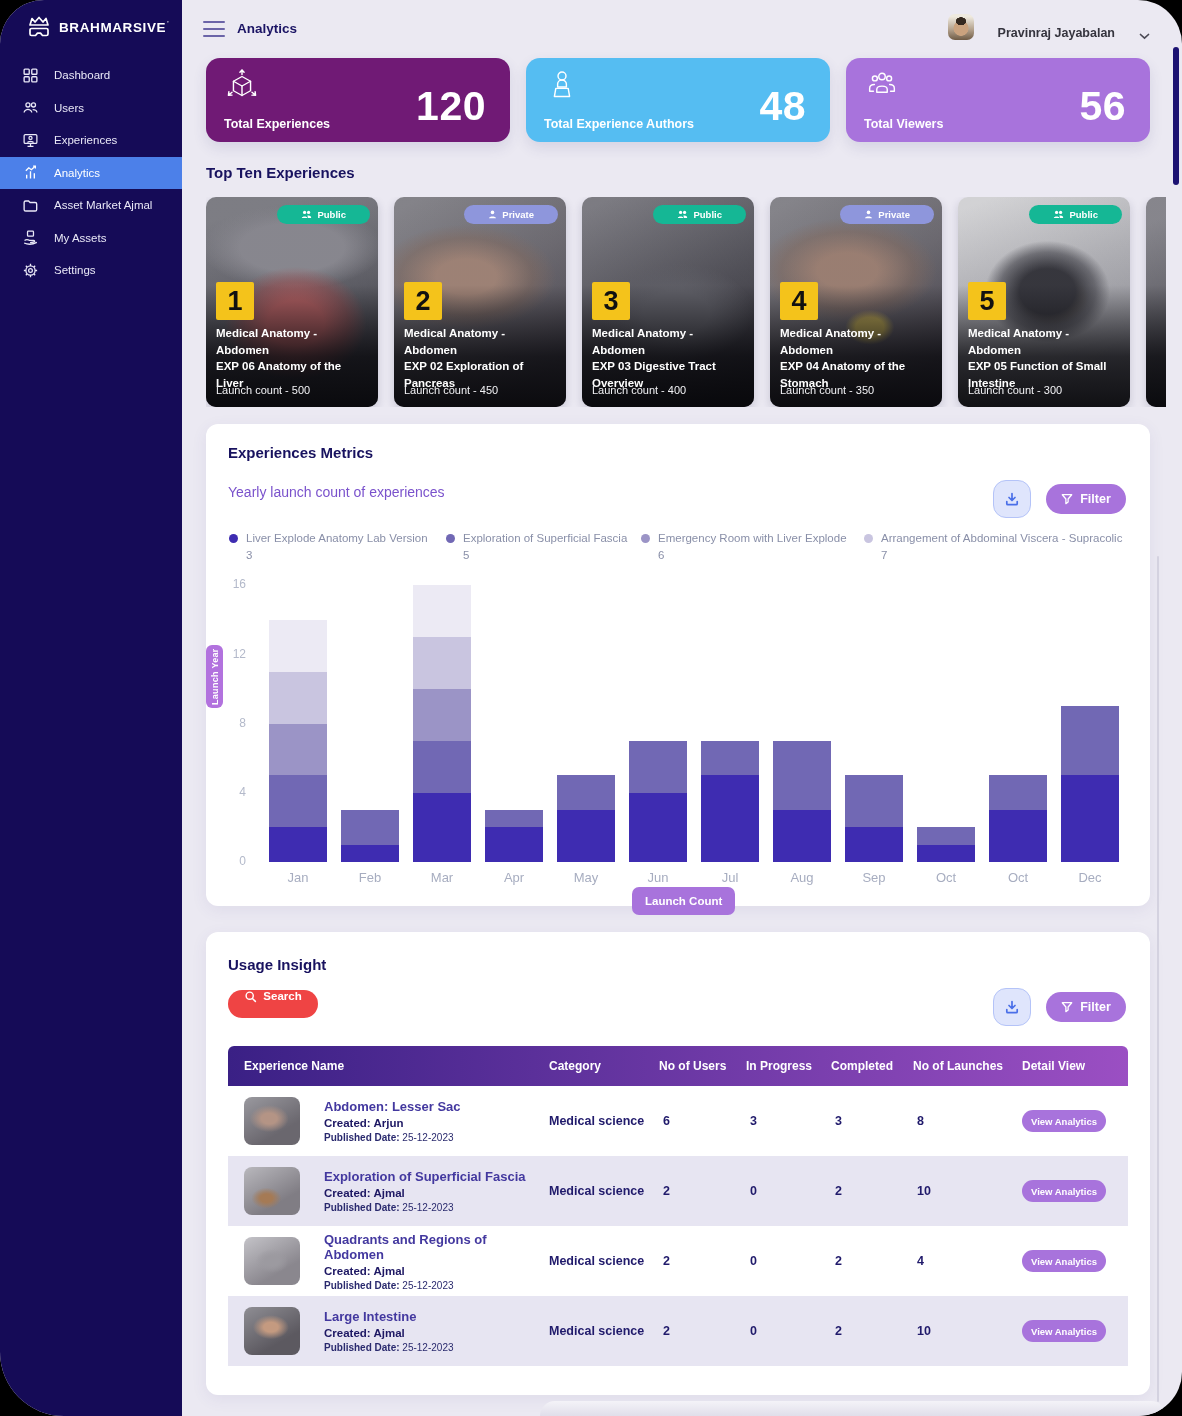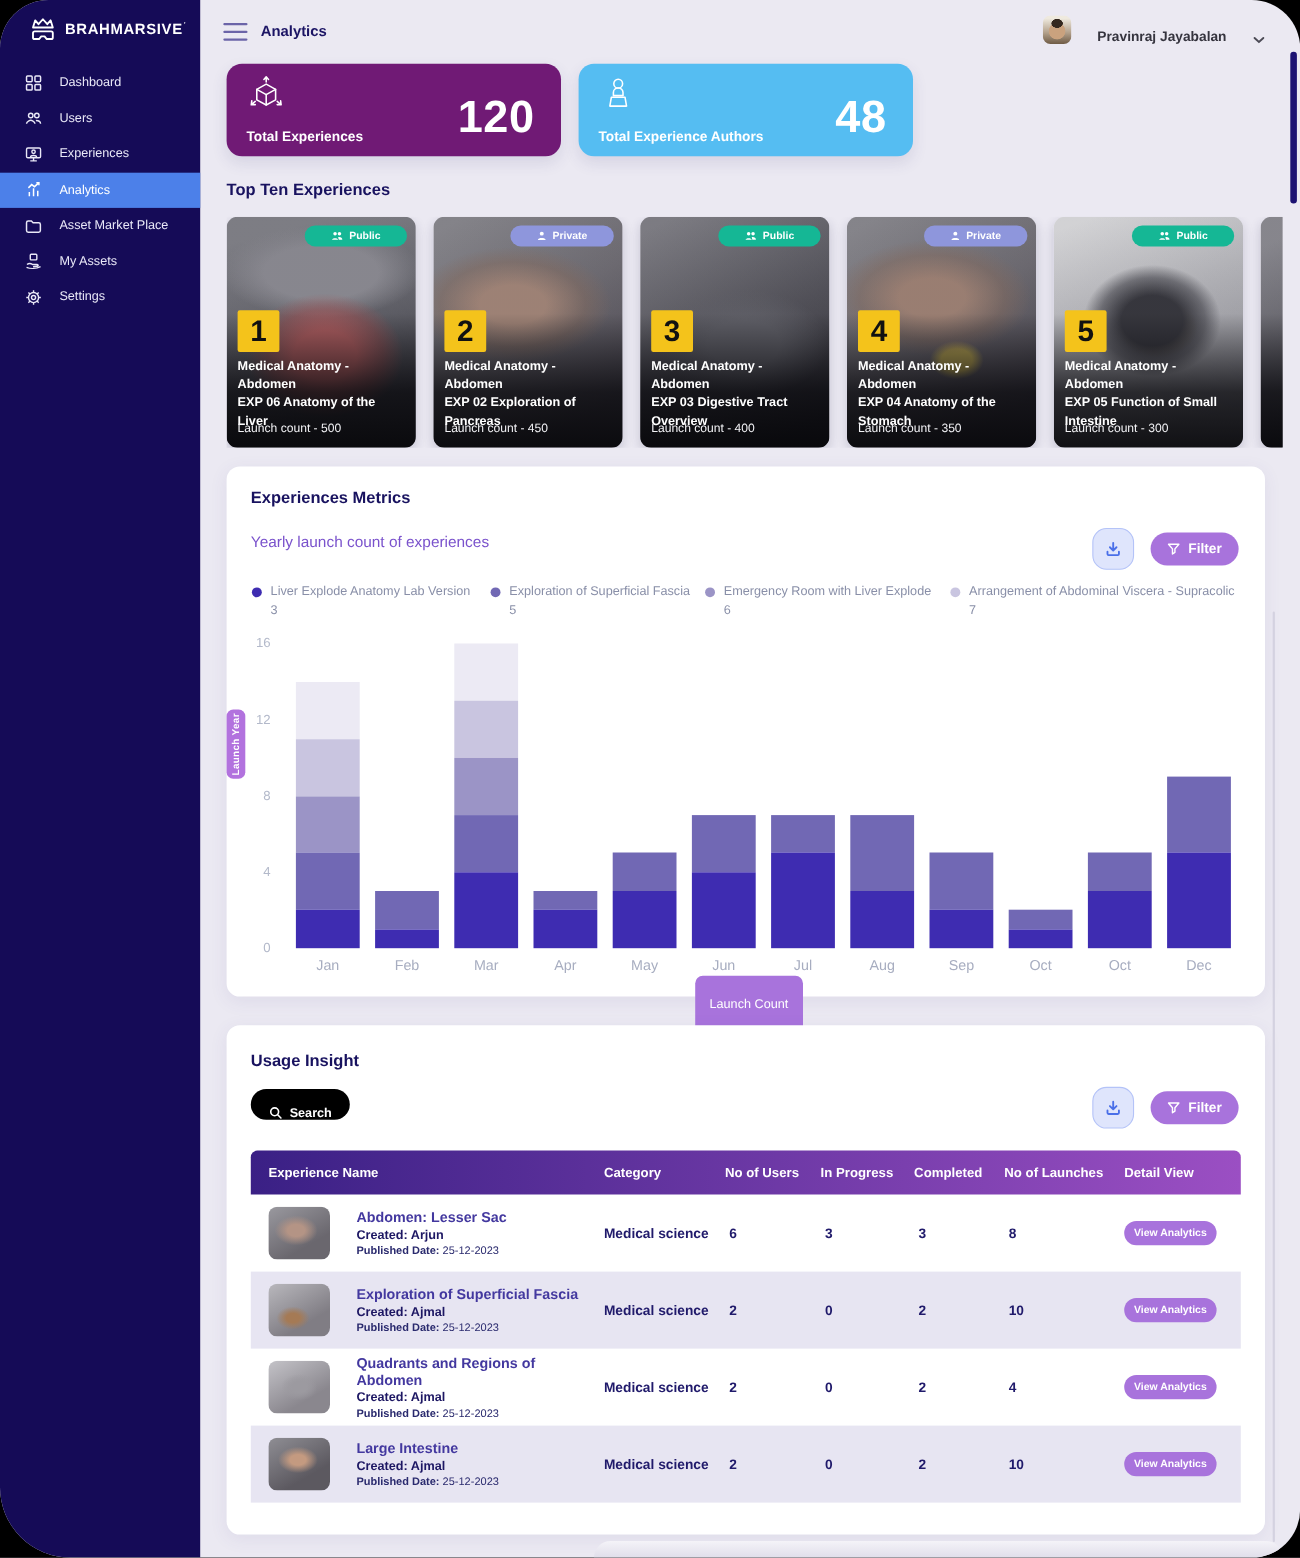--- a/index.html
+++ b/index.html
@@ -79,24 +79,24 @@
   .legend-name { font-size:11.5px; color:#898fa8; white-space:nowrap; line-height:15px; }
   .legend-num { font-size:11.5px; color:#898fa8; margin-top:3px; }
   .ytick { position:absolute; left:14px; width:26px; text-align:right; font-size:12px; color:#b3b9ca; }
   #chart-bars { position:absolute; left:56px; top:161px; width:864px; height:277px; display:flex; }
   .bar-col { flex:1 1 0; display:flex; align-items:flex-end; justify-content:center; }
   .bar-stack { width:58px; display:flex; flex-direction:column-reverse; }
   .bar-seg { width:100%; }
   #chart-months { position:absolute; left:56px; top:446px; width:864px; display:flex; }
   .bar-label { flex:1 1 0; text-align:center; font-size:13px; color:#a7adc0; }
   .yaxis-pill { position:absolute; left:0; top:221px; width:17px; height:63px; background:#b272de; border-radius:6px; color:#fff; font-size:9px; font-weight:600; display:flex; align-items:center; justify-content:center; writing-mode:vertical-rl; transform:rotate(180deg); letter-spacing:.3px; }
-  .xaxis-pill { position:absolute; left:426px; top:463px; padding:20px 13px; background:#a873dc; border-radius:7px; color:#fff; font-size:11.5px; font-weight:400; }
-
-  
-  .search-btn { position:absolute; left:22px; top:58px; width:90px; height:28px; border-radius:14px; background:#000000; color:#fff; font-size:11.5px; font-weight:600; display:flex; align-items:flex-end; justify-content:center; gap:6px; cursor:pointer; }
+  .xaxis-pill { position:absolute; left:426px; top:463px; padding:8px 13px; background:#a873dc; border-radius:7px; color:#fff; font-size:11.5px; font-weight:700; }
+
+  
+  .search-btn { position:absolute; left:22px; top:58px; width:90px; height:28px; border-radius:14px; background:#ef4444; color:#fff; font-size:11.5px; font-weight:600; display:flex; align-items:flex-start; justify-content:center; gap:6px; cursor:pointer; }
   .table { position:absolute; left:22px; top:114px; width:900px; }
   .t-head { display:grid; grid-template-columns:305px 110px 87px 85px 82px 109px 122px; align-items:center; height:40px; padding-left:16px; border-radius:6px 6px 0 0; background:linear-gradient(90deg,#3a2085,#9b4fc3); color:#fff; font-size:12px; font-weight:600; }
   .t-row { display:grid; grid-template-columns:305px 110px 87px 85px 82px 109px 122px; align-items:center; height:70px; padding-left:16px; cursor:pointer; }
   .t-row.alt { background:#e7e5f2; }
   .t-cell-name { display:flex; align-items:center; gap:24px; }
   .row-thumb { width:56px; height:48px; border-radius:8px; flex:0 0 auto; }
   .t-row:nth-child(1) .row-thumb { background:radial-gradient(26px 18px at 45% 45%, #b49485 30%, transparent 75%), linear-gradient(150deg,#9a999f,#6a676e 70%); }
   .t-row:nth-child(2) .row-thumb { background:radial-gradient(20px 14px at 40% 65%, #a57a55 30%, transparent 75%), linear-gradient(150deg,#b9b8bd,#807d84 70%); }
   .t-row:nth-child(3) .row-thumb { background:radial-gradient(22px 16px at 50% 50%, #9c9aa0 30%, transparent 75%), linear-gradient(150deg,#c4c3c8,#8a878e 70%); }
   .t-row:nth-child(4) .row-thumb { background:radial-gradient(24px 16px at 48% 42%, #c49a80 30%, transparent 75%), linear-gradient(150deg,#8f8e94,#5c5960 70%); }
@@ -157,21 +157,21 @@
             <path d="M5.5 17v-4.5 M10 17V8.5 M14.5 17v-6"></path>
             <path d="M4.5 8 l3.5-3.5 3 2.2 4.5-4"></path>
             <path d="M13 2.5h2.7v2.7"></path>
           </svg>
         <span>Analytics</span>
       </div>
       <div class="nav-item">
         <svg width="17" height="17" viewBox="0 0 20 20" fill="none" stroke="#e9e8f7" stroke-width="1.6">
             <path d="M2.5 6.5c0-1 .8-1.8 1.8-1.8h3.4l1.8 1.8h6c1 0 1.8.8 1.8 1.8v6.4c0 1-.8 1.8-1.8 1.8H4.3c-1 0-1.8-.8-1.8-1.8z"></path>
           </svg>
-        <span>Asset Market Place</span>
+        <span>Asset Market Ajmal</span>
       </div>
       <div class="nav-item">
         <svg width="17" height="17" viewBox="0 0 20 20" fill="none" stroke="#e9e8f7" stroke-width="1.5">
             <rect x="6.5" y="2.5" width="7" height="6" rx="1"></rect>
             <path d="M3 13.5c2.5-2 4.5-1 6 0h4.5c1.5 0 2 1.6.5 1.8l-4.5.6"></path>
             <path d="M2.5 16.5c4 1.8 10.5 1.5 15-.8"></path>
           </svg>
         <span>My Assets</span>
       </div>
       <div class="nav-item">
@@ -213,20 +213,32 @@
     <div class="s-value">120</div>
   </div>
   <div class="stat" style="left:526px; background:#55bdf2;">
     <svg class="s-icon" width="38" height="38" viewBox="0 0 40 40" fill="none" stroke="#fff" stroke-width="1.5" stroke-linecap="round" stroke-linejoin="round">
       <circle cx="20" cy="9.5" r="4.2"></circle>
         <path d="M20 13.7 c-2.6 0 -4.6 1.8 -4.6 4.3 v3 h9.2 v-3 c0 -2.5 -2 -4.3 -4.6 -4.3"></path>
       <path d="M13.5 22.5 h13 l1.5 8.5 h-16 Z"></path>
     </svg>
     <div class="s-label">Total Experience Authors</div>
     <div class="s-value">48</div>
+  </div>
+  <div class="stat" style="left:846px; background:#a873dc;">
+    <svg class="s-icon" width="38" height="38" viewBox="0 0 40 40" fill="none" stroke="#fff" stroke-width="1.5" stroke-linecap="round" stroke-linejoin="round">
+      <circle cx="20" cy="10" r="3.4"></circle>
+        <circle cx="12.5" cy="12" r="2.6"></circle>
+        <circle cx="27.5" cy="12" r="2.6"></circle>
+      <path d="M14.5 23.5 c0-4.5 11-4.5 11 0 v3 h-11 Z"></path>
+        <path d="M12 18.5 c-2.8 0 -5 1.6 -5 4 v3 h4"></path>
+        <path d="M28 18.5 c2.8 0 5 1.6 5 4 v3 h-4"></path>
+    </svg>
+    <div class="s-label">Total Viewers</div>
+    <div class="s-value">56</div>
   </div>
 
   <div class="section-heading" style="left:206px; top:164px;">Top Ten Experiences</div>
   <div class="carousel">
     <div class="tt-card" style="left:0;">
       <div class="tt-photo"></div>
         <div class="tt-shade"></div>
       <div class="tt-badge public">
         <svg width="11" height="9" viewBox="0 0 11 9" fill="#fff">
             <circle cx="3.6" cy="2.4" r="1.6"></circle>

